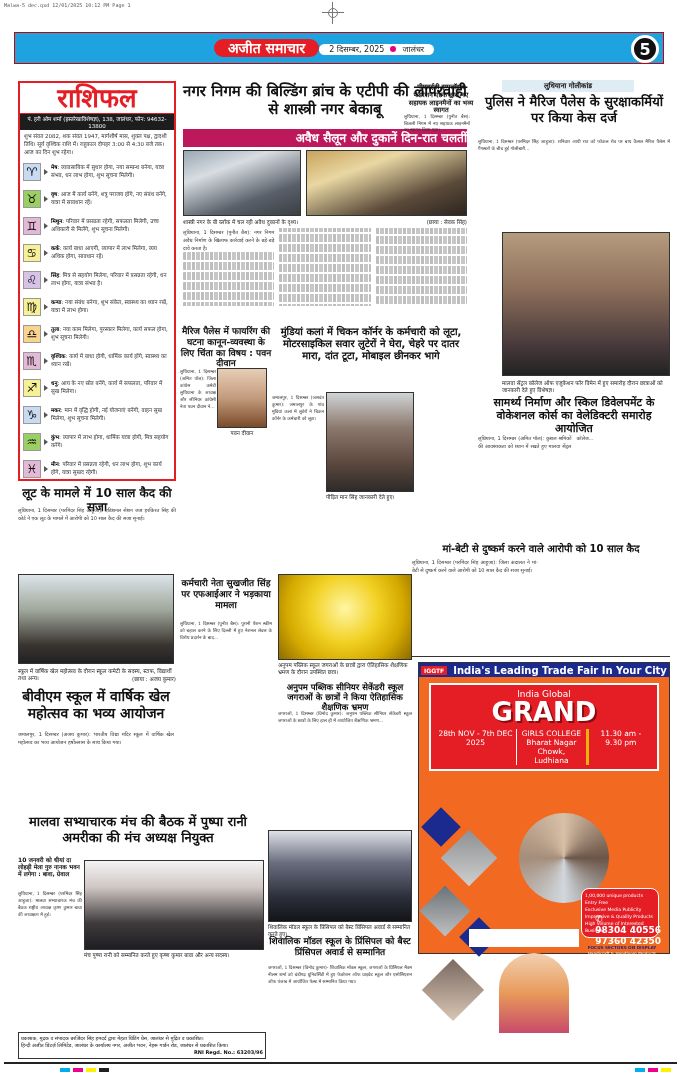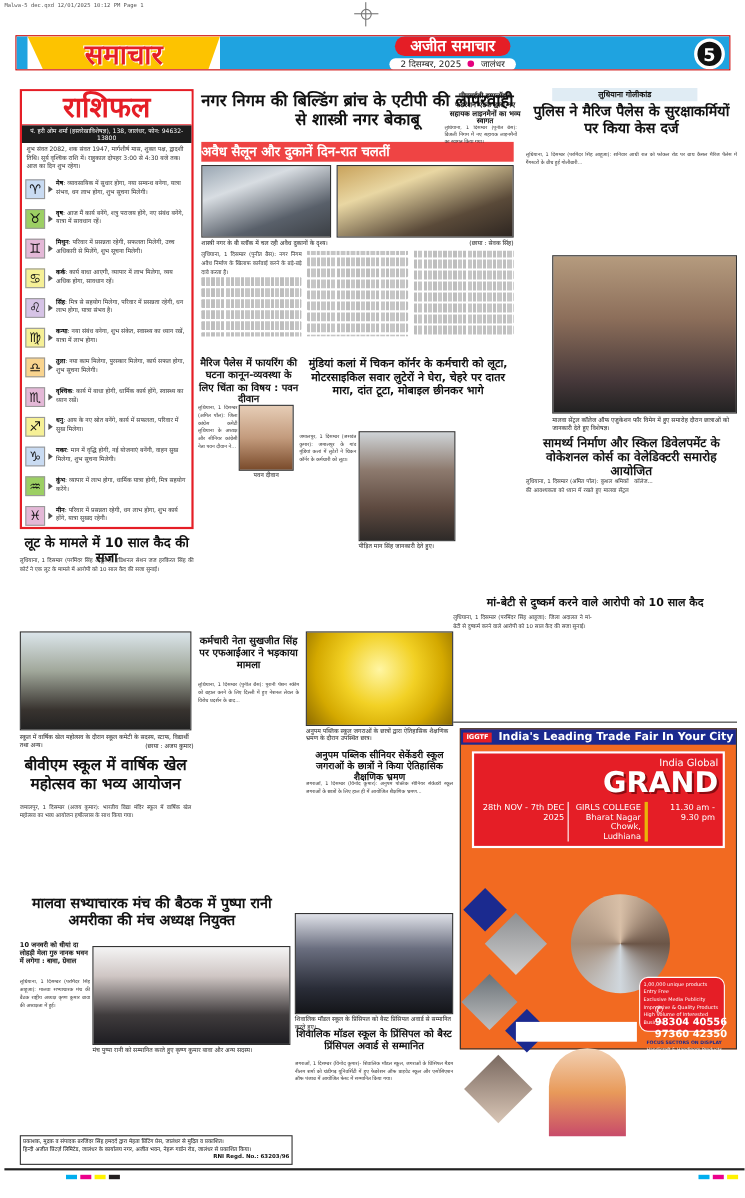--- a/index.html
+++ b/index.html
@@ -10,49 +10,49 @@
 .reg:before{content:"";position:absolute;left:10px;top:0;width:1px;height:22px;background:#777}
 .reg:after{content:"";position:absolute;left:0;top:10px;width:22px;height:1px;background:#777}
 .reg span{position:absolute;left:6px;top:6px;width:10px;height:10px;border:1px solid #777;border-radius:50%}
 
 .mast{left:14px;top:32px;width:650px;height:32px;border:1px solid #c00;display:flex;overflow:hidden}
 .m-l{width:10px;background:#1fa3e0}
 .m-red{flex:0 0 220px;background:#e51e26;display:flex;align-items:center;padding-left:22px;position:relative}
 .m-red .title{font-size:25px;font-weight:bold;color:#fff;text-shadow:1px 1px 0 #000,-1px -1px 0 #000,1px -1px 0 #000,-1px 1px 0 #000;letter-spacing:1px}
 .m-yel{flex:0 0 175px;background:#fdc300;display:flex;align-items:center;justify-content:center;clip-path:polygon(0 0,100% 0,94% 100%,8% 100%)}
 .m-yel .title{font-size:25px;font-weight:bold;color:#e51e26;text-shadow:1px 1px 0 #fff,-1px -1px 0 #fff}
-.m-blue{flex:1;background:#1fa3e0;position:relative;display:flex;flex-direction:column;align-items:center;justify-content:center;padding-right:40px}
+.m-blue{flex:1;background:#1fa3e0;position:relative;display:flex;flex-direction:row;align-items:center;justify-content:center;padding-right:40px}
 .m-paper{background:#e51e26;color:#fff;font-weight:bold;font-size:14px;padding:0 14px;border-radius:9px;line-height:18px}
 .m-date{background:#fff;color:#222;font-size:8px;padding:0 10px;margin-top:2px;border-radius:6px;line-height:11px;display:flex;gap:6px;align-items:center}
 .m-date .dot{width:6px;height:6px;border-radius:50%;background:#e5007d;display:inline-block}
 .m-page{position:absolute;right:4px;top:2px;width:28px;height:28px;border-radius:50%;background:#111;border:3px solid #fff;color:#fff;font-weight:bold;font-size:16px;display:flex;align-items:center;justify-content:center}
 
 .rashi{left:18px;top:81px;width:158px;height:400px;border:2px solid #e51e26;background:#fff}
 .rashi-head{background:#fff;text-align:center;font-size:26px;font-weight:bold;color:#e51e26;line-height:30px;border-bottom:1px solid #e51e26}
 .rashi-pandit{background:#1d1d1d;color:#fff;font-size:5.5px;text-align:center;padding:1px 0}
 .rashi-intro{font-size:5.5px;line-height:8px;padding:2px 4px;color:#333}
 .rashi-row{display:flex;align-items:center;gap:3px;padding:2px 3px;height:27px}
 .rashi-icon{width:18px;height:18px;flex:0 0 18px;display:flex;align-items:center;justify-content:center;font-size:12px;border:1px solid #999}
 .rashi-arrow{width:0;height:0;border-left:4px solid #555;border-top:3px solid transparent;border-bottom:3px solid transparent}
 .rashi-txt{font-size:5.5px;line-height:7.5px;color:#333}
 .rashi-txt b{color:#000}
 
 .hl{font-weight:bold;color:#111;text-align:center;line-height:1.2}
 .body{font-size:5px;line-height:8px;color:#333;text-align:justify}
 .body .line{display:block;height:8px;background:repeating-linear-gradient(90deg,#888 0 3px,transparent 3px 4px,#999 4px 8px,transparent 8px 9px);opacity:.55;margin-bottom:2px;border-radius:1px}
 .photo{background:linear-gradient(135deg,#6b6b6b,#a9a9a9 40%,#555);border:1px solid #333}
 .cap{font-size:5.5px;color:#222;line-height:7px}
-.banner{background:#ef4444;color:#fff;font-weight:bold;font-size:12px;text-align:left;line-height:18px}
+.banner{background:#be185d;color:#fff;font-weight:bold;font-size:12px;text-align:right;line-height:18px}
 .kicker{background:#e0ecf4;font-size:7px;text-align:center;line-height:12px;font-weight:bold}
 .hr{height:1px;background:#333}
 
 .ad{left:418px;top:662px;width:252px;height:292px;background:#f26a21;border:1px solid #333}
 .ad-top{background:#1b2a8f;color:#fff;font-size:10px;font-weight:bold;display:flex;align-items:center;height:14px;padding-left:2px;gap:6px}
 .ad-logo{background:#e51e26;color:#fff;font-size:6px;padding:1px 3px}
-.ad-box{margin:6px 10px;background:#e51e26;border:2px solid #fff;text-align:right;color:#fff;padding:4px}
+.ad-box{margin:6px 10px;background:#e51e26;border:2px solid #fff;text-align:center;color:#fff;padding:4px}
 .ad-sub{font-size:9px}
 .ad-title{font-size:26px;font-weight:bold;line-height:26px;text-shadow:2px 2px 0 #8a0c11}
 .ad-info{display:flex;justify-content:space-around;font-size:7.5px;font-weight:normal;margin-top:4px;line-height:9px}
 .ad-info>div{padding:0 3px}
 .ad-bullets{position:absolute;right:10px;top:225px;width:78px;background:#e51e26;border:1px solid #fff;border-radius:8px;color:#fff;font-size:4.5px;padding:3px;line-height:7px}
 .ad-sectors{position:absolute;right:6px;top:282px;width:82px;font-size:4.2px;color:#fff;line-height:6px;text-align:center}
 .ad-sectors b{color:#1b2a8f}
 .ad-phone{position:absolute;right:8px;bottom:6px;color:#fff;font-weight:bold;font-size:9px;line-height:11px}
 .ad-diam{position:absolute;width:28px;height:28px;transform:rotate(45deg)}
 .cmyk{top:1068px;height:4px;display:flex;gap:3px}
@@ -61,23 +61,20 @@
 </head>
 <body>
 
 <div class="abs slug">Malwa-5 dec.qxd  12/01/2025  10:12 PM  Page 1</div>
 <div class="abs reg">
     <span></span>
   </div>
 
 <div class="abs mast">
   <div class="m-l"></div>
-  <div class="m-yel">
-    <span class="title">समाचार</span>
-  </div>
   <div class="m-blue">
     <div class="m-paper">अजीत समाचार</div>
     <div class="m-date">
       <span>2 दिसम्बर, 2025</span>
       <span class="dot"></span>
       <span>जालंधर</span>
     </div>
     <div class="m-page">5</div>
   </div>
 </div>

